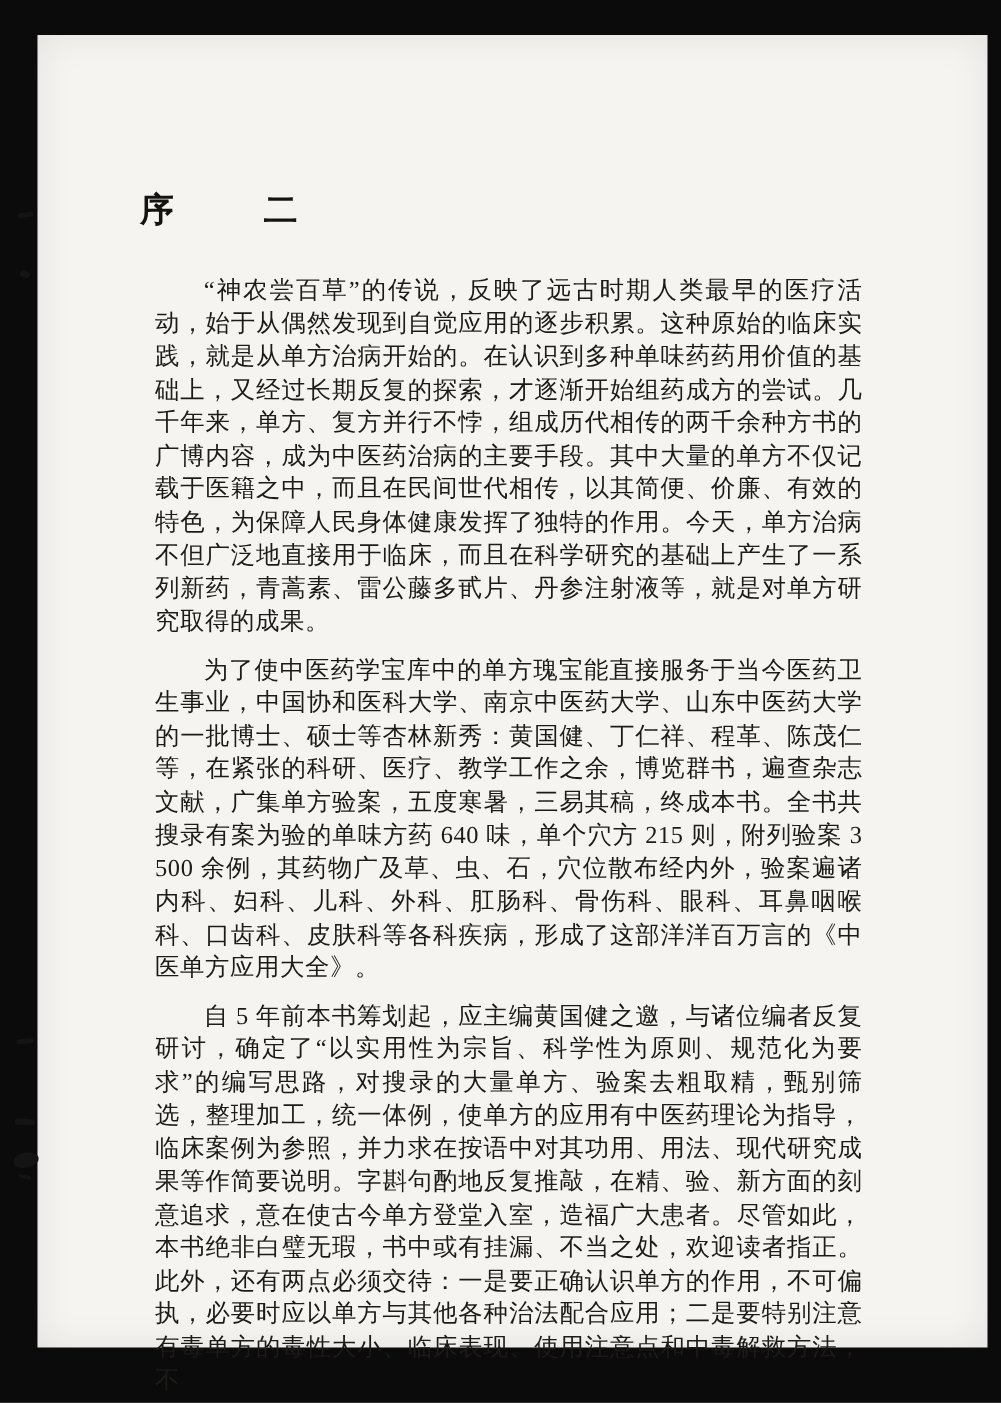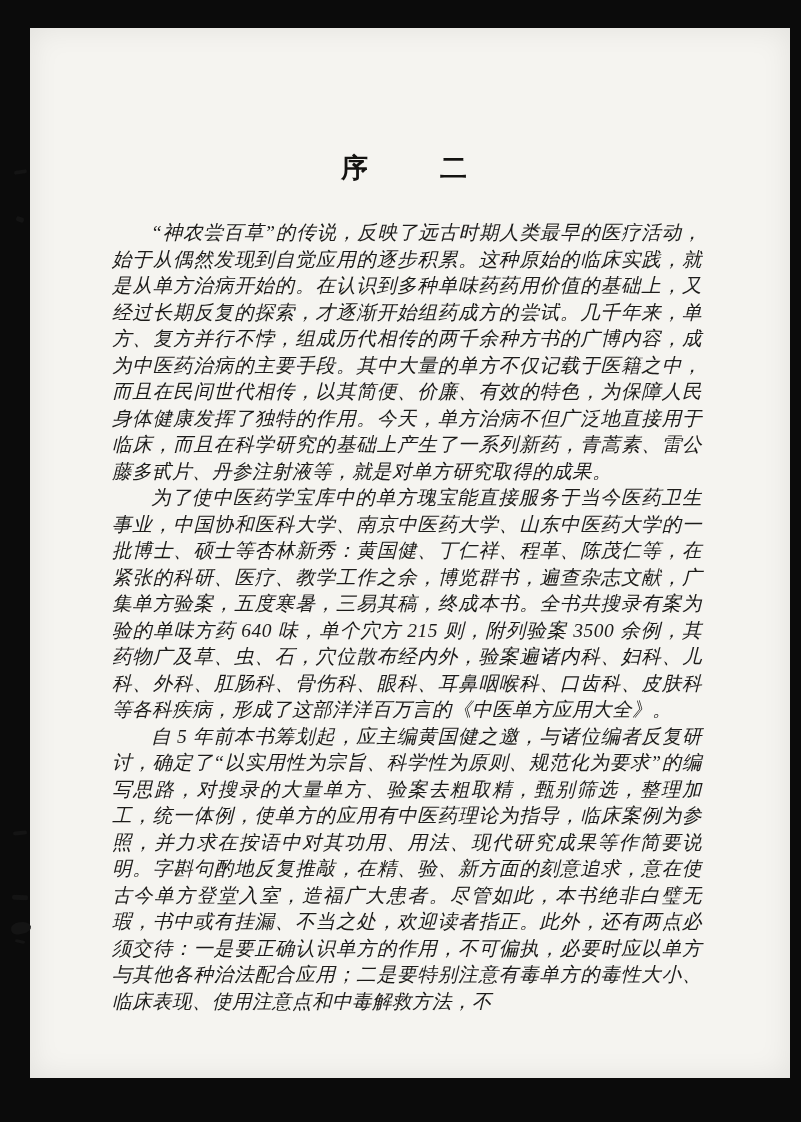--- a/index.html
+++ b/index.html
@@ -23,35 +23,33 @@
     width: 760px;
     height: 1050px;
     background: #f5f4f0;
     box-shadow: inset 0 0 30px rgba(0,0,0,0.08);
     box-sizing: border-box;
     padding: 122px 88px 40px 82px;
     color: #1c1b19;
   }
   .title {
     margin: 0 0 34px 0;
-    text-align: center;
     font-size: 27px;
     font-weight: bold;
     letter-spacing: 6px;
     color: #141311;
   }
   .body-text p {
-    margin: 0;
+    margin: 12px;
     font-size: 19.5px;
     line-height: 26.5px;
     text-align: justify;
     text-indent: 2em;
     letter-spacing: 0.5px;
     word-break: break-all;
-    font-style: italic;
   }
   
   .mark {
     position: absolute;
     background: #141414;
     border-radius: 2px;
   }
   .mark-1 { left: 14px; top: 170px; width: 13px; height: 4px; transform: rotate(-8deg); }
   .mark-2 { left: 16px; top: 217px; width: 8px;  height: 5px; transform: rotate(20deg); }
   .mark-3 { left: 13px; top: 831px; width: 14px; height: 4px; transform: rotate(-5deg); }

